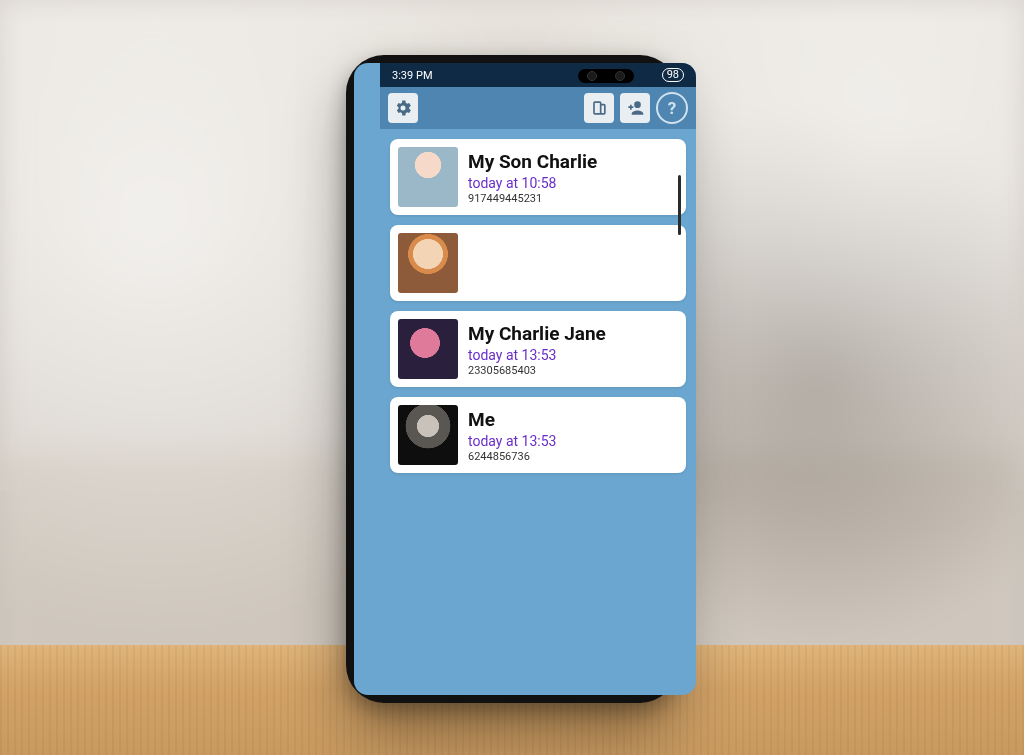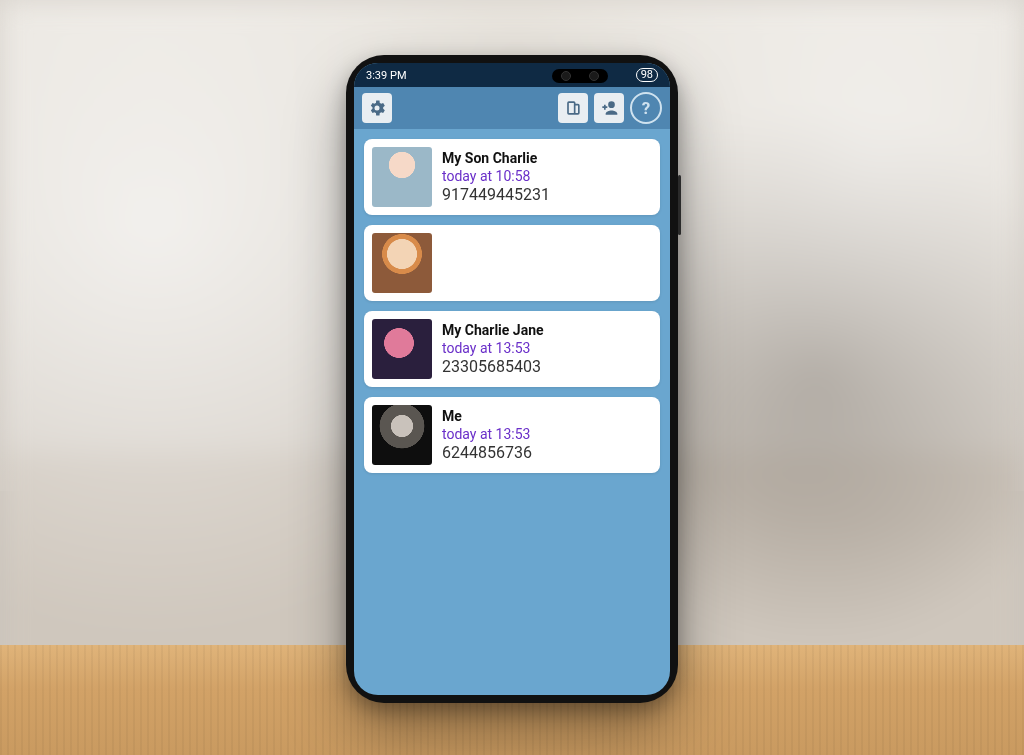--- a/index.html
+++ b/index.html
@@ -30,22 +30,22 @@
     position:absolute;left:50%;top:55px;transform:translateX(-50%);
     width:332px;height:648px;border-radius:38px;
     background:#111;
     box-shadow:0 30px 60px rgba(0,0,0,.35),0 8px 20px rgba(0,0,0,.3);
     padding:8px;box-sizing:border-box;
   }
   .phone::after{
     content:"";position:absolute;right:-3px;top:120px;width:3px;height:60px;background:#2a2a2a;border-radius:2px;
   }
   .screen{
-    width:100%;height:100%;border-radius:24px;overflow:hidden;position:relative;
-    background:#6aa6cf;display:flex;flex-direction:column;
+    width:100%;height:100%;border-radius:14px;overflow:hidden;position:relative;
+    background:#6aa6cf;display:flex;flex-direction:column;padding-left:26px;
   }
   
   .statusbar{
     background:#0f2a44;color:#fff;height:24px;display:flex;align-items:center;
     justify-content:space-between;padding:0 12px;font-size:11px;position:relative;
   }
   .statusbar .right{display:flex;align-items:center;gap:4px;}
   .camera-cut{
     position:absolute;top:6px;right:62px;width:56px;height:14px;border-radius:8px;background:#000;
     display:flex;align-items:center;justify-content:space-around;
@@ -68,23 +68,23 @@
     display:flex;align-items:center;justify-content:center;color:#cfe2ef;font-weight:bold;font-size:17px;
   }
   
   .list{flex:1;padding:10px;display:flex;flex-direction:column;gap:10px;}
   .card{
     background:#fff;border-radius:8px;padding:8px;display:flex;align-items:center;gap:10px;
     box-shadow:0 1px 3px rgba(0,0,0,.1);
   }
   .avatar{width:60px;height:60px;border-radius:3px;flex-shrink:0;}
   .info{flex:1;min-width:0;}
-  .name{font-size:14px;font-weight:bold;color:#111;}
+  .name{font-size:19px;font-weight:bold;color:#111;}
   .time{font-size:14px;color:#6a2fc9;margin-top:2px;}
-  .phoneNum{font-size:16px;color:#333;margin-top:1px;}
+  .phoneNum{font-size:11px;color:#333;margin-top:1px;}
   .notif{width:22px;height:22px;flex-shrink:0;}
   .notif.on svg{fill:#1aa84f;}
   .notif.off svg{fill:#d9a79b;}
   
   .av0{background:radial-gradient(circle at 50% 30%,#f6d9c8 0 25%,#9bb8c8 26% 100%);}
   .av1{background:radial-gradient(circle at 50% 35%,#f3d4b5 0 30%,#d88b4a 31% 40%,#8d5a3a 41% 100%);}
   .av2{background:radial-gradient(circle at 45% 40%,#e07a9a 0 30%,#2a1f3d 31% 100%);}
   .av3{background:radial-gradient(circle at 50% 35%,#c9c2bb 0 22%,#5a5651 23% 45%,#0e0e0e 46% 100%);}
 </style>
 </head>

